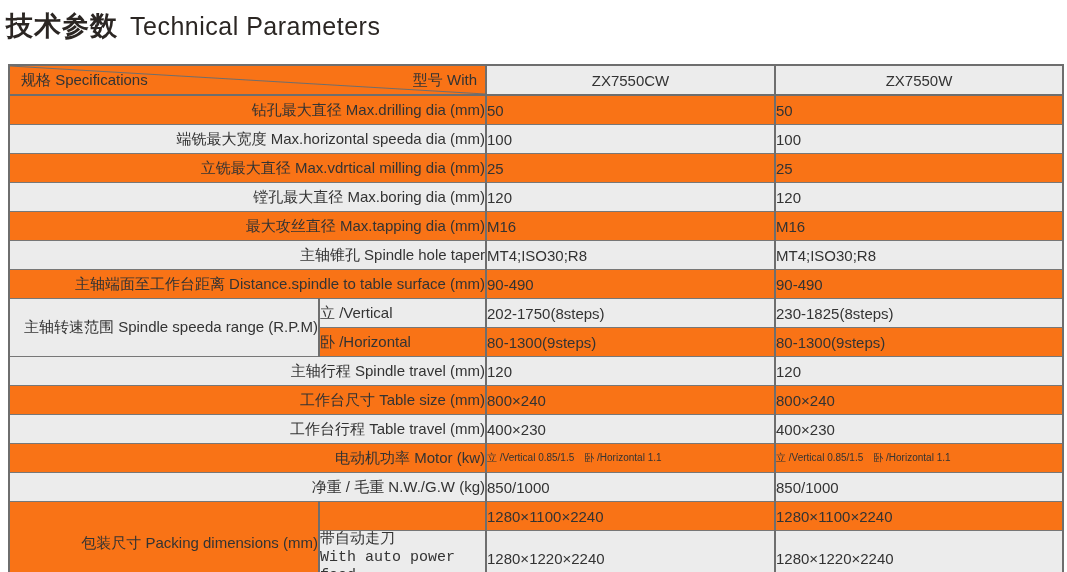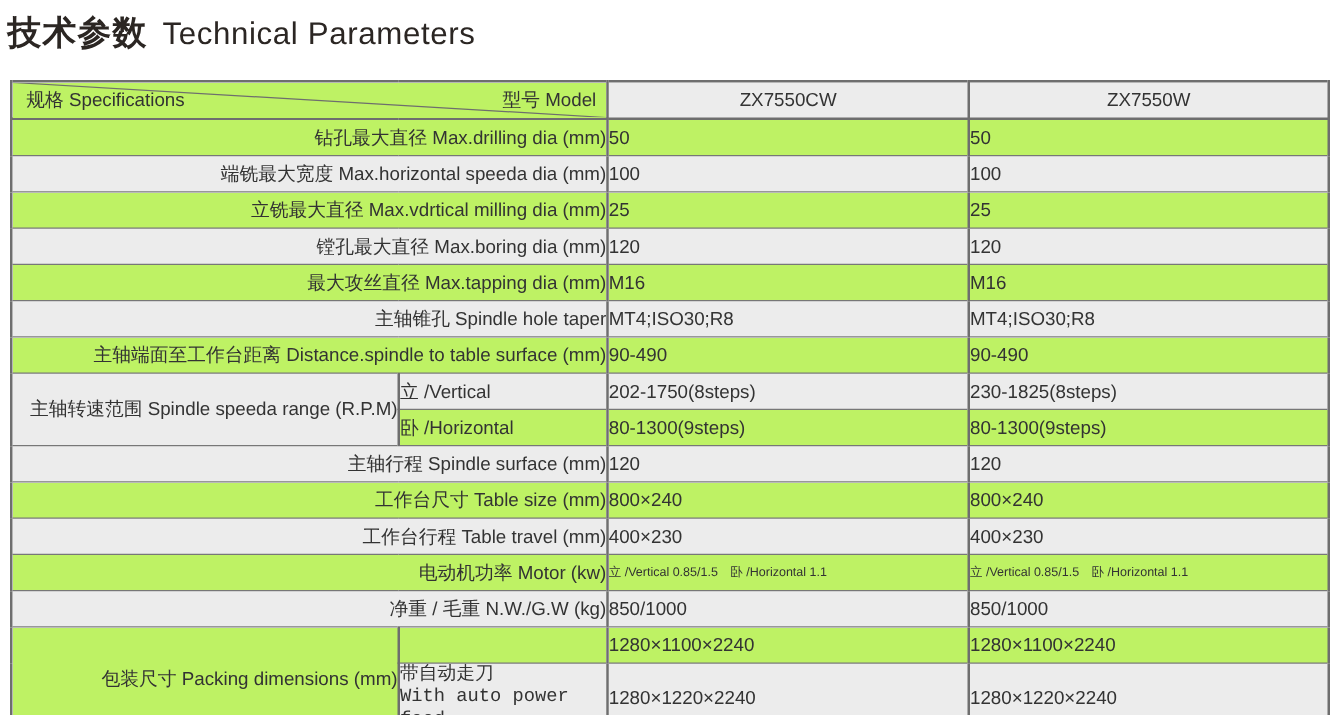--- a/index.html
+++ b/index.html
@@ -36,21 +36,21 @@
   }
   table.spec { border: 2px solid #6e6e6e; }
   table.spec th, table.spec td {
     border-top: 1px solid #777777;
     border-bottom: 1px solid #777777;
     border-left: 2px solid #6e6e6e;
     border-right: 2px solid #6e6e6e;
     height: 28px;
     padding: 0;
     overflow: hidden;
-    background: #bef264;
+    background: #f97316;
   }
   table.spec thead th { border-bottom: 2px solid #6e6e6e; font-weight: normal; }
 
   .g { background: #ececec !important; }
 
   td.label { text-align: right; padding-left: 11px; }
   td.sublabel { text-align: left; padding-left: 12px; }
   td.val { }
   td.val-wide { text-align: left; font-size: 10px; white-space: nowrap; }
 
@@ -81,21 +81,21 @@
       <col style="width:289px">
       <col style="width:288px">
     </colgroup>
     <thead>
       <tr>
         <th class="diag" colspan="2">
           <svg preserveAspectRatio="none">
             <line x1="0" y1="0" x2="100%" y2="100%" stroke="#6e6e6e" stroke-width="1"></line>
           </svg>
           <span class="spec-label">规格  Specifications</span>
-          <span class="model-label">型号 Model</span>
+          <span class="model-label">型号 With</span>
         </th>
         <th class="g">ZX7550CW</th>
         <th class="g">ZX7550W</th>
       </tr>
     </thead>
     <tbody>
       <tr>
         <td class="label" colspan="2">钻孔最大直径  Max.drilling dia (mm)</td>
         <td class="val">50</td>
         <td class="val">50</td>
@@ -137,21 +137,21 @@
         <td class="val g">202-1750(8steps)</td>
         <td class="val g">230-1825(8steps)</td>
       </tr>
       <tr>
         <td class="sublabel">卧 /Horizontal</td>
         <td class="val">80-1300(9steps)</td>
         <td class="val">80-1300(9steps)</td>
       </tr>
 
       <tr>
-        <td class="label g" colspan="2">主轴行程  Spindle surface (mm)</td>
+        <td class="label g" colspan="2">主轴行程  Spindle travel (mm)</td>
         <td class="val g">120</td>
         <td class="val g">120</td>
       </tr>
       <tr>
         <td class="label" colspan="2">工作台尺寸 Table size (mm)</td>
         <td class="val">800×240</td>
         <td class="val">800×240</td>
       </tr>
       <tr>
         <td class="label g" colspan="2">工作台行程  Table travel (mm)</td>

